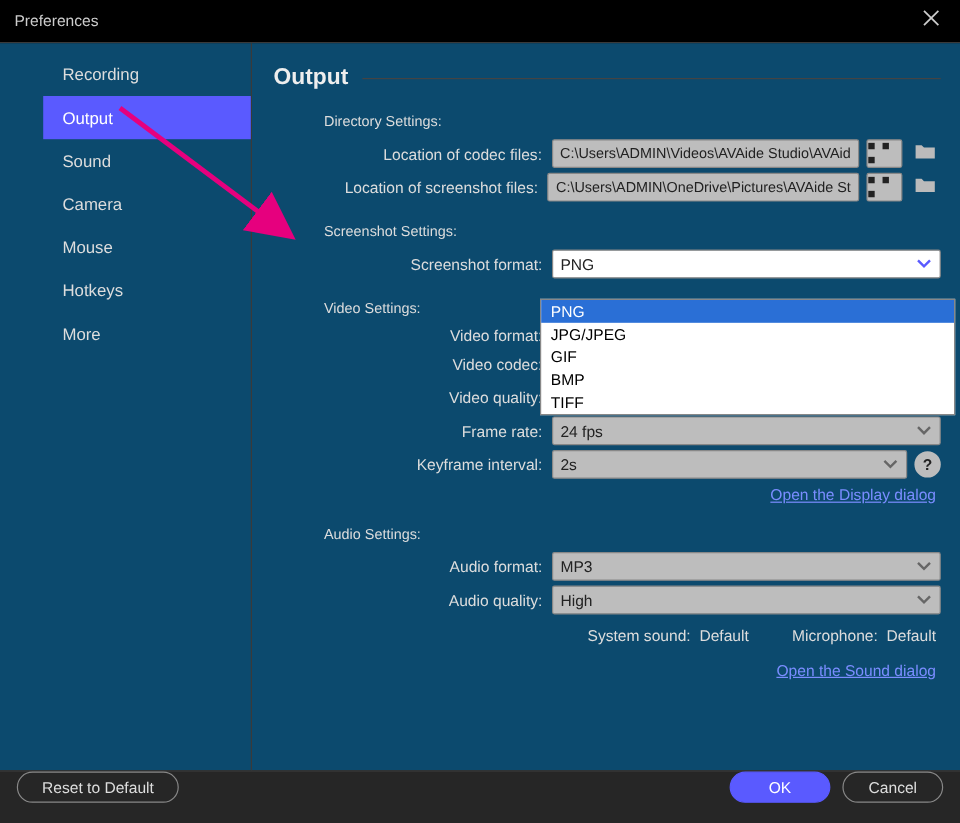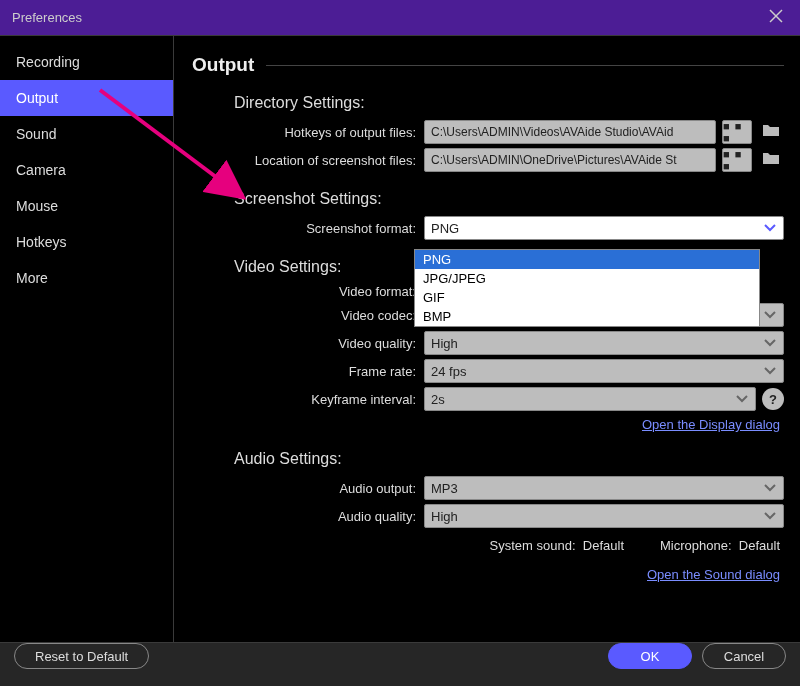--- a/index.html
+++ b/index.html
@@ -1,31 +1,31 @@
 <!DOCTYPE html>
 <html><head>
 <meta charset="utf-8">
 <style>
   * { box-sizing: border-box; margin: 0; padding: 0; font-family: "Segoe UI", Arial, sans-serif; }
   body { background: #1e1e1e; width: 800px; height: 686px; overflow: hidden; color: #ddd; position: relative; }
 
-  .titlebar { height: 36px; background: #4c1d95; display: flex; align-items: center; padding: 0 12px; border-bottom: 1px solid #3a3a3a; justify-content: space-between; }
+  .titlebar { height: 36px; background: #000000; display: flex; align-items: center; padding: 0 12px; border-bottom: 1px solid #3a3a3a; justify-content: space-between; }
   .titlebar .title { font-size: 13px; color: #ccc; }
   .titlebar .close { margin-left: auto; width: 24px; height: 24px; display:flex; align-items:center; justify-content:center; cursor:pointer; }
   .titlebar .close svg { stroke:#ccc; }
 
-  .body { display: flex; height: 606px; background:#000000; }
+  .body { display: flex; height: 606px; background:#0c4a6e;padding-left:36px; }
   .sidebar { width: 174px; border-right: 1px solid #3a3a3a; padding-top: 8px; }
   .sidebar .item { padding: 10px 16px; font-size: 14px; color: #ddd; cursor: pointer; }
   .sidebar .item.active { background: #5a5aff; color: #fff; }
 
   .main { flex:1; padding: 18px 16px 10px 18px; overflow: hidden; position: relative; }
   .main h1 { font-size: 19px; font-weight: 600; color:#eee; display:flex; align-items:center; gap:12px; }
   .main h1::after { content:""; flex:1; height:1px; background:#444; }
-  .section-title { font-size: 16px; font-weight:500; color:#ddd; margin: 18px 0 8px 42px; }
+  .section-title { font-size: 12px; font-weight:500; color:#ddd; margin: 18px 0 8px 42px; }
 
   .row { display:flex; align-items:center; margin: 4px 0; }
   .row .label { width: 232px; text-align:right; padding-right: 8px; font-size:13px; color:#ddd; }
   .row .control { flex:1; display:flex; align-items:center; gap:6px; }
 
   .textfield { flex:1; height:24px; background:#bdbdbd; border:1px solid #888; border-radius:2px; padding:0 6px; font-size:12px; color:#222; display:flex; align-items:center; overflow:hidden; white-space:nowrap; }
   .ellipsis-btn { width:30px; height:24px; background:#bdbdbd; border:1px solid #888; border-radius:2px; display:flex; align-items:center; justify-content:center; font-size:11px; color:#222; cursor:pointer; font-weight:bold; letter-spacing:1px; }
   .folder-btn { width:26px; height:24px; display:flex; align-items:center; justify-content:center; cursor:pointer; }
   .folder-btn svg { fill:#bbb; }
 
@@ -79,21 +79,21 @@
     <div class="item">More</div>
   </div>
 
   <div class="main">
     <h1>
         <span>Output</span>
       </h1>
 
     <div class="section-title">Directory Settings:</div>
     <div class="row">
-      <div class="label">Hotkeys of output files:</div>
+      <div class="label">Location of codec files:</div>
       <div class="control">
         <div class="textfield">C:\Users\ADMIN\Videos\AVAide Studio\AVAid</div>
         <div class="ellipsis-btn">■ ■ ■</div>
         <div class="folder-btn">
           <span><svg width="18" height="14" viewBox="0 0 18 14">
                 <path d="M1 2h5l2 2h9v9H1z"></path>
               </svg></span>
         </div>
       </div>
     </div>
@@ -121,20 +121,21 @@
               </svg></span>
         </div>
       </div>
     </div>
 
     <div class="dropdown-list" style="left:240px; top:213px; width:346px;">
       <div class="opt sel">PNG</div>
       <div class="opt">JPG/JPEG</div>
       <div class="opt">GIF</div>
       <div class="opt">BMP</div>
+      <div class="opt">TIFF</div>
     </div>
 
     <div class="section-title">Video Settings:</div>
     <div class="row">
       <div class="label">Video format:</div>
       <div class="control"></div>
     </div>
     <div class="row">
       <div class="label">Video codec:</div>
       <div class="control">
@@ -181,21 +182,21 @@
             <span>?</span>
           </div>
       </div>
     </div>
     <div class="link-row">
         <span class="link">Open the Display dialog</span>
       </div>
 
     <div class="section-title">Audio Settings:</div>
     <div class="row">
-      <div class="label">Audio output:</div>
+      <div class="label">Audio format:</div>
       <div class="control">
         <div class="select muted">
           <span>MP3</span>
           <span class="chev"><svg width="14" height="10" viewBox="0 0 14 10">
                 <polyline points="2,2 7,7 12,2" fill="none" stroke-width="2"></polyline>
               </svg></span>
         </div>
       </div>
     </div>
     <div class="row">

